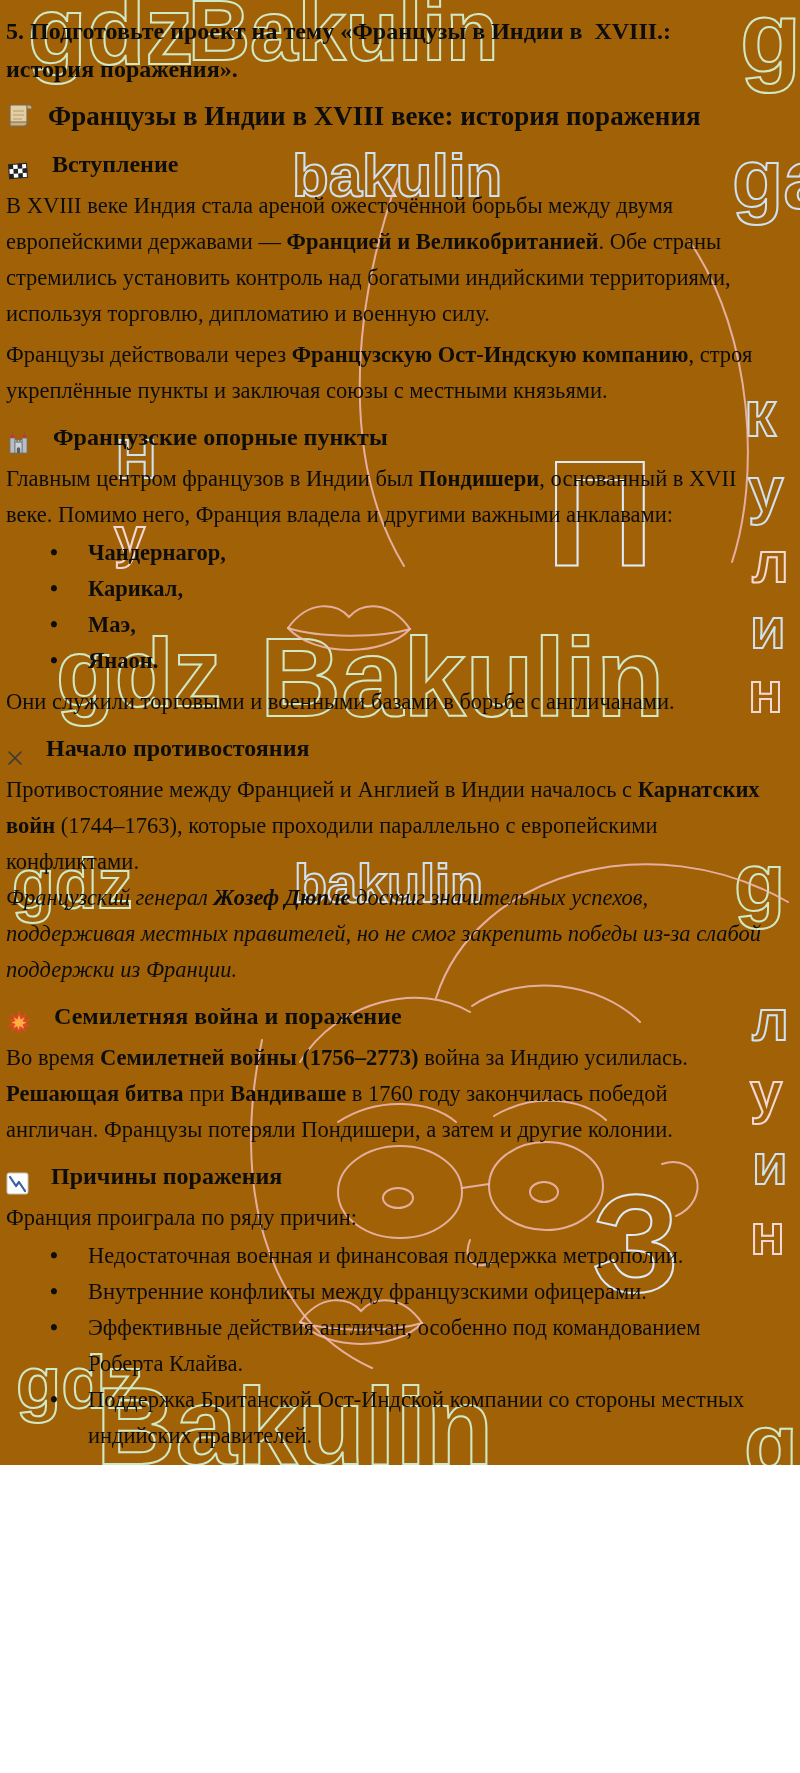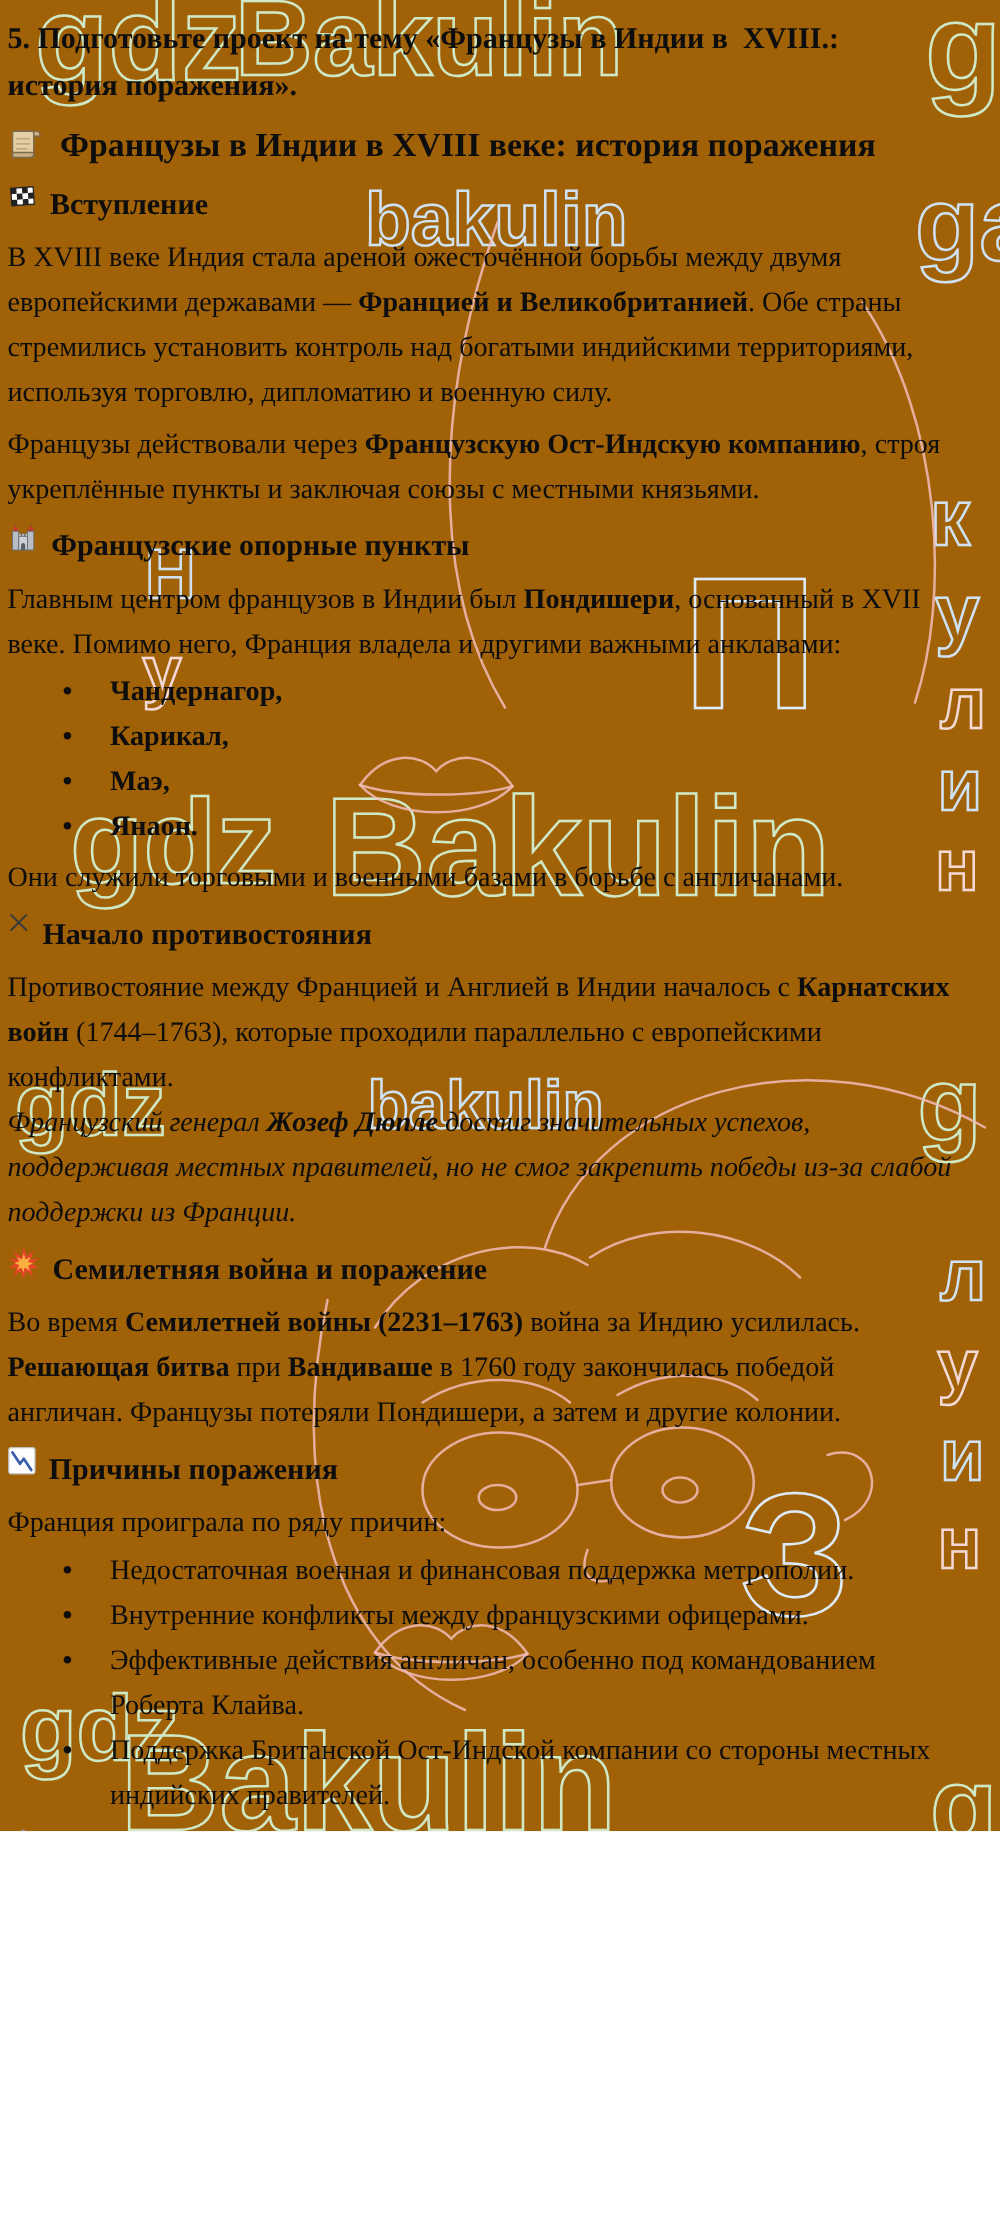--- a/index.html
+++ b/index.html
@@ -14,21 +14,21 @@
   .wm-blue  text.big { stroke:#ddeaf8; stroke-width:2; }
   .wm-blue  text.pink { stroke:#f3d8d6; }
   .doodle path, .doodle ellipse { stroke:#f2bcb9; stroke-width:2; fill:none;
           stroke-linecap:round; opacity:.85; }
   
   .content { position:relative; z-index:1; padding:6px 36px 0 6px; }
   .q { font-size:24px; font-weight:bold; line-height:38px; margin:6px 0 0; }
   .title { font-size:27px; font-weight:bold; line-height:40px; margin:8px 0 0;
            display:flex; align-items:center; gap:12px; }
   h2.sec { font-size:24px; font-weight:bold; line-height:38px; margin:9px 0 0;
-           display:flex; align-items:flex-start; gap:10px; }
+           display:flex; align-items:flex-end; gap:22px; }
   p.body { font-size:22.5px; line-height:36px; margin:5px 0 0; }
   p.tight { margin:0;font-style:italic; }
   p.concl { line-height:34px; }
   ul.blist { list-style:none; margin:2px 0 0; padding:0;
              font-size:22.5px; line-height:36px; }
   ul.blist li { position:relative; padding-left:82px; }
   ul.blist li::before { content:"\2022"; position:absolute; left:44px; top:0; font-weight:bold; }
   .ico { flex:0 0 auto; display:inline-flex; }
   .ico svg { display:block; }
   b { font-weight:bold; }
@@ -180,21 +180,21 @@
 
     <h2 class="sec">
       <span class="ico">
         <svg width="26" height="26" viewBox="0 0 26 26">
           <polygon fill="#e8442a" points="13,1 15.5,8 21,3.5 18.5,10.5 25,10 19.5,14 25,17.5 18,17.5 20.5,24 14.5,19.5 13,25.5 10.5,19.5 5,23.5 7.5,17 1,17.5 6.5,13.5 1.5,10 8,10.5 4.5,4 11,8.5"></polygon>
           <polygon fill="#fcb040" points="13,6 14.5,10.5 18.5,8.5 16.5,12.5 20.5,13.5 16.5,15.5 18,19.5 13.5,17 13,21 11,17 7.5,19 9.5,15 5.5,13.5 9.5,12 7.5,8.5 11.5,10.5"></polygon>
         </svg>
       </span>
       <span>Семилетняя война и поражение</span>
     </h2>
-    <p class="body"><span>Во время </span><b>Семилетней войны (2231–1763)</b><span> война за Индию усилилась. </span><b>Решающая битва</b><span> при </span><b>Вандиваше</b><span> в 1760 году закончилась победой англичан. Французы потеряли Пондишери, а затем и другие колонии.</span></p>
+    <p class="body"><span>Во время </span><b>Семилетней войны (1756–2773)</b><span> война за Индию усилилась. </span><b>Решающая битва</b><span> при </span><b>Вандиваше</b><span> в 1760 году закончилась победой англичан. Французы потеряли Пондишери, а затем и другие колонии.</span></p>
 
     <h2 class="sec">
       <span class="ico">
         <svg width="23" height="23" viewBox="0 0 23 23">
           <rect x="1" y="1" width="21" height="21" rx="2" fill="#fdfdfd" stroke="#c2c2c2" stroke-width="1"></rect>
           <polyline points="4,5 10,14 13,10 19,19" fill="none" stroke="#3b5ea9" stroke-width="2.2" stroke-linecap="round" stroke-linejoin="round"></polyline>
           <polygon points="19,19 19.5,13.5 14,15" fill="#3b5ea9" transform="translate(0.5,0.5) scale(0.35) translate(35,35)"></polygon>
         </svg>
       </span>
       <span>Причины поражения</span>

